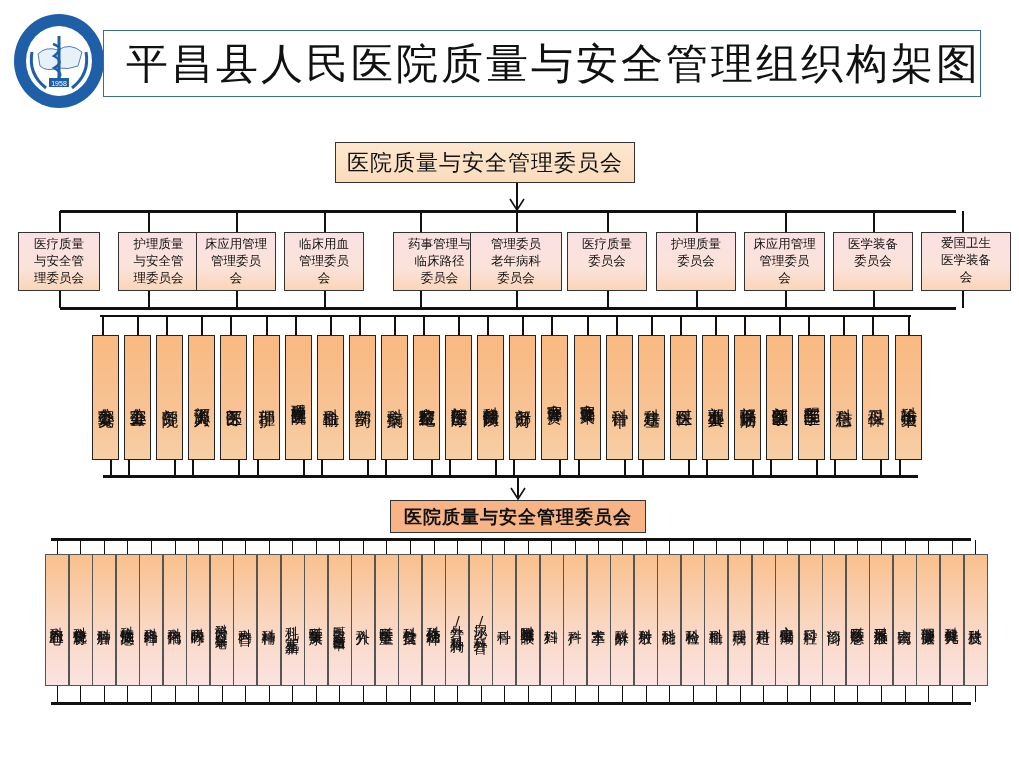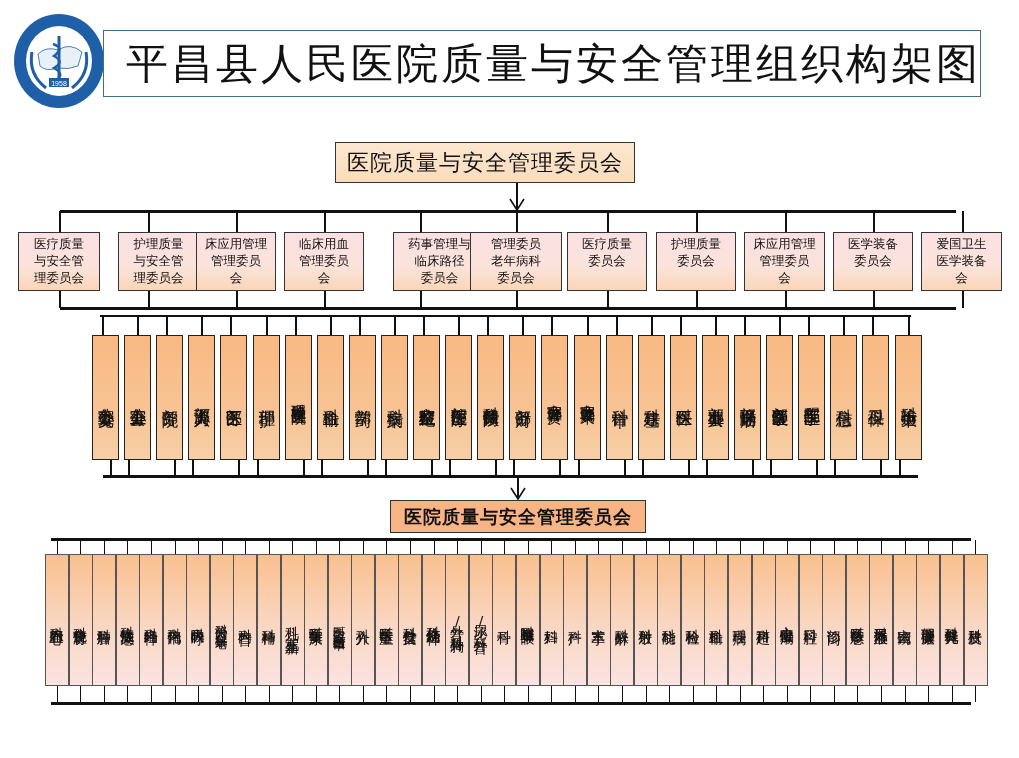--- a/index.html
+++ b/index.html
@@ -155,21 +155,21 @@
     <div class="vline" style="left: 873px; top: 211px; height: 21px;"></div>
     <div class="vline" style="left: 873px; top: 291px; height: 17px;"></div>
     <div class="cbox" style="left: 833px; width: 80px;">
       <div>
         <div>医学装备</div>
         <div>委员会</div>
       </div>
     </div>
     <div class="vline" style="left: 962px; top: 211px; height: 21px;"></div>
     <div class="vline" style="left: 962px; top: 291px; height: 17px;"></div>
-    <div class="cbox" style="left: 921px; width: 81px;">
+    <div class="cbox" style="left: 921px; width: 90px; font-family: Liberation Serif, serif;">
       <div>
         <div>爱国卫生</div>
         <div>医学装备</div>
         <div>会</div>
       </div>
     </div>
   </div>
 
 <div class="line" style="left:100px; top:315px; width:811px; height:2px;"></div>
 <div class="line" style="left:103px; top:475px; width:815px; height:2.5px;"></div>

